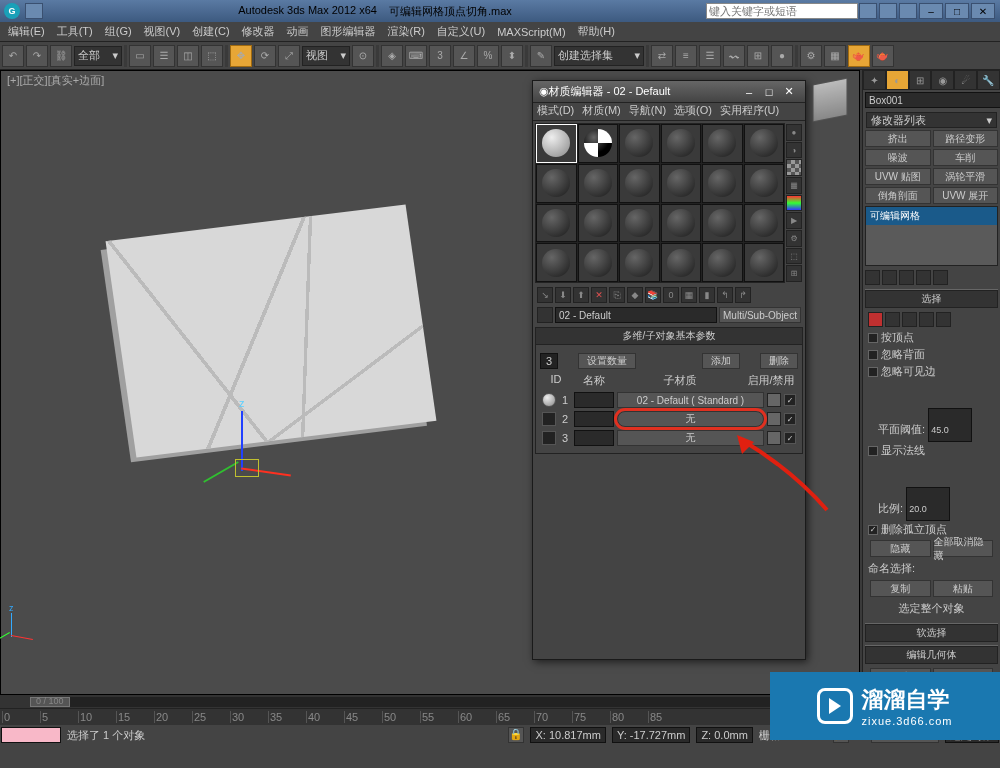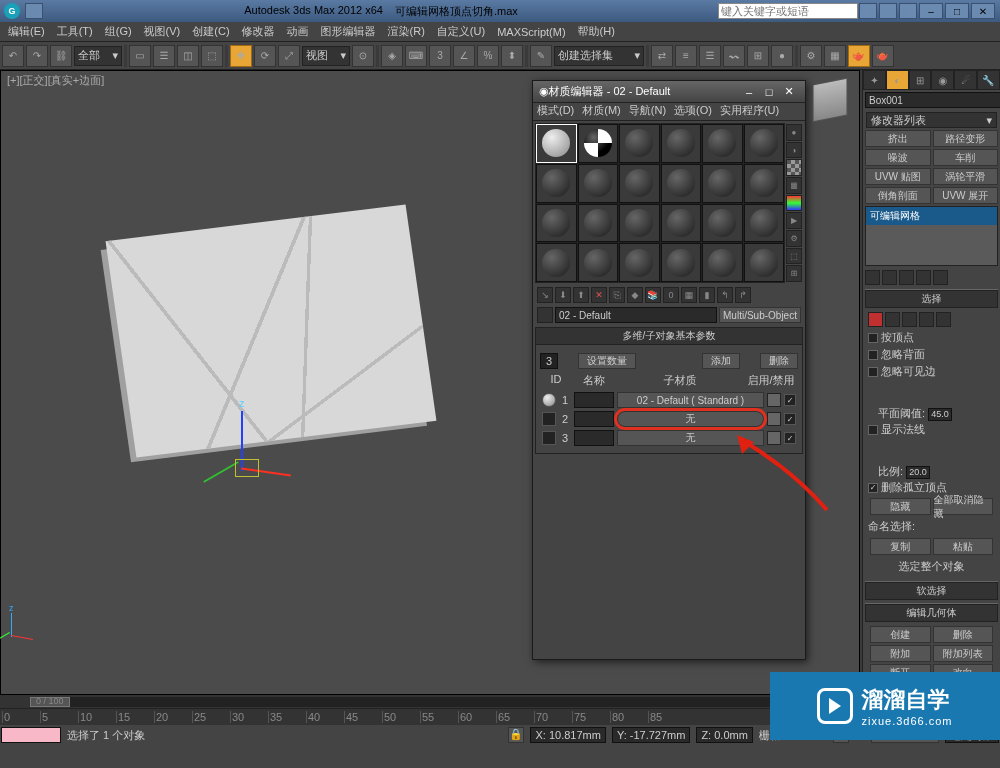--- a/index.html
+++ b/index.html
@@ -2,21 +2,21 @@
 <html><head>
 <meta charset="utf-8">
 <style>
 * { margin: 0; padding: 0; box-sizing: border-box; font-family: "Microsoft YaHei", sans-serif; font-size: 11px; }
 body { background: #3a3a3a; width: 1000px; height: 768px; overflow: hidden; position: relative; color: #ccc; }
 
 
 .titlebar { height: 22px; background: linear-gradient(#5a7aa3, #3d5a80); display:flex; align-items:center; padding:0 4px; color:#000; }
 .titlebar .logo { width:16px; height:16px; background:#1aa0b8; border-radius:50%; margin-right:4px; display:flex;align-items:center;justify-content:center;color:#fff;font-weight:bold;font-size:9px; }
 .titlebar .title { flex:1; text-align:center; display:flex; justify-content:center; gap:12px; }
-.titlebar input { width:140px; height:16px; background:#fff; border:1px solid #888; font-size:11px; padding:0 2px; }
+.titlebar input { width:152px; height:16px; background:#fff; border:1px solid #888; font-size:11px; padding:0 2px; }
 .titlebar .tbtn { width:18px; height:16px; background:#6a8ab0; border:1px solid #3a5070; margin:0 1px; }
 .titlebar .winbtn { width:24px; height:16px; background:#6a8ab0; border:1px solid #3a5070; margin:0 1px; display:flex;align-items:center;justify-content:center;color:#000;font-size:10px; }
 
 
 .menubar { height:20px; background:#444; display:flex; align-items:center; padding:0 2px; border-bottom:1px solid #222; }
 .menubar span { padding:2px 6px; color:#ccc; cursor:default; }
 
 
 .toolbar { height:28px; background:#444; display:flex; align-items:center; padding:0 2px; border-bottom:1px solid #222; gap:2px; }
 .tbicon { width:22px; height:22px; background:#555; border:1px solid #333; display:flex;align-items:center;justify-content:center;color:#aaa;font-size:10px; }
@@ -61,21 +61,21 @@
 .rpbtn { flex:1; height:17px; background:#555; border:1px solid #333; display:flex;align-items:center;justify-content:center;font-size:10px; }
 .rplist { margin:2px; height:60px; background:#5a5a5a; border:1px solid #222; }
 .rplist .item { background:#1a5a8a; color:#fff; padding:2px 4px; font-size:10px; }
 .rpicons { display:flex; gap:2px; margin:4px 2px; flex-wrap:wrap; }
 .rpicons .i{width:15px;height:15px;background:#333;border:1px solid #222;}
 .rpsect { margin:3px 2px; border-top:1px solid #666; }
 .rpsect .hdr { background:#333; color:#ccc; text-align:center; padding:1px; font-size:10px; border:1px solid #222; }
 .rpsect .body { padding:2px 3px; font-size:10px; }
 .rpck { display:flex; align-items:center; gap:3px; padding:1px 0; }
 .rpck .box { width:10px; height:10px; background:#222; border:1px solid #666; display:flex;align-items:center;justify-content:center;font-size:8px;color:#ccc; }
-.rpspin { width:24px; height:13px; background:#2a2a2a; border:1px solid #111; color:#ccc; font-size:9px; padding:0 2px; display:inline-block;margin-top:28px; }
+.rpspin { width:44px; height:13px; background:#2a2a2a; border:1px solid #111; color:#ccc; font-size:9px; padding:16px 2px; display:inline-block;margin-top:28px; }
 
 
 .matdlg { position:absolute; left:532px; top:80px; width:274px; height:580px; background:#444; border:1px solid #1a1a1a; box-shadow:2px 2px 8px rgba(0,0,0,0.6); }
 .matdlg .dtitle { height:22px; background:linear-gradient(#666,#444); display:flex;align-items:center;padding:0 6px;color:#fff;border-bottom:1px solid #222; }
 .matdlg .dtitle .t { flex:1; }
 .matdlg .dtitle .c { width:20px; text-align:center; }
 .matdlg .dmenu { height:18px; background:#444; display:flex; padding:0 4px; gap:8px; color:#ccc; font-size:10px; border-bottom:1px solid #222; }
 .matdlg .swatches { position:relative; height:160px; background:#222; margin:2px; display:flex; }
 .swgrid { flex:1; display:grid; grid-template-columns:repeat(6,1fr); grid-template-rows:repeat(4,1fr); gap:1px; padding:1px; }
 .sw { background:#3a3a3a; border:1px solid #111; display:flex;align-items:center;justify-content:center; overflow:hidden; }

